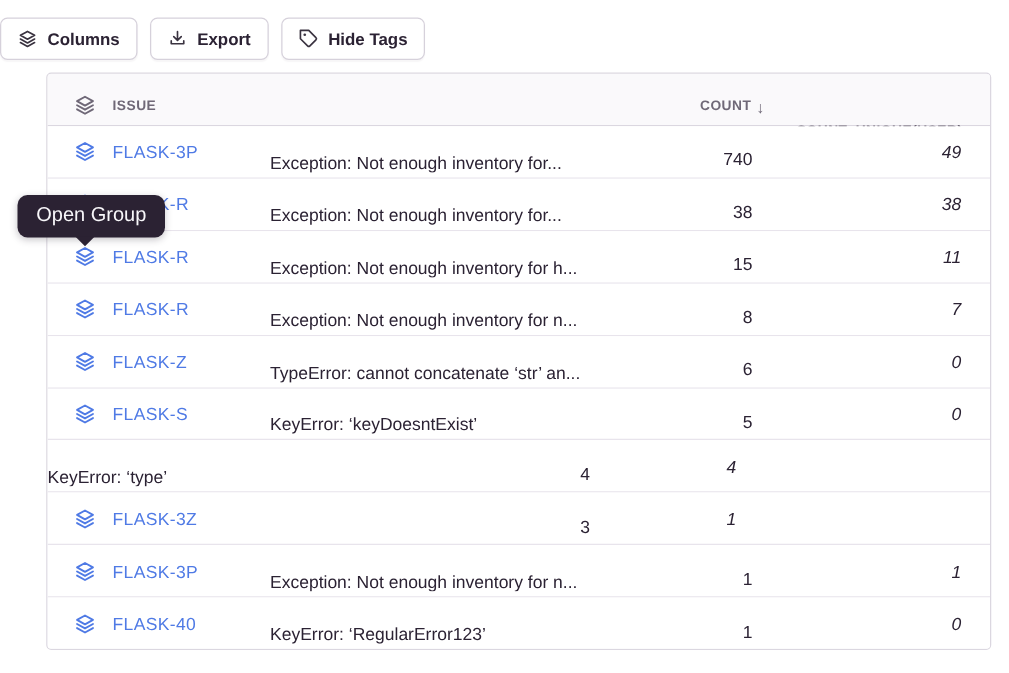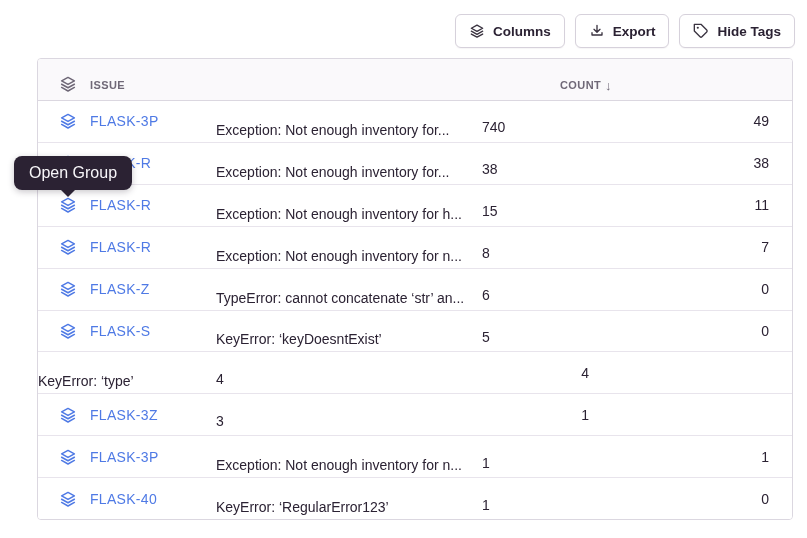--- a/index.html
+++ b/index.html
@@ -19,21 +19,21 @@
     background:#ffffff;
     font-family:"Liberation Sans","DejaVu Sans",sans-serif;
     color:var(--text-dark);
     overflow:hidden;
   }
 
   
   .toolbar{
     position:absolute;
     top:14px; left:0; right:12px;
-    display:flex; justify-content:flex-end; gap:10px;
+    display:flex; gap:10px;
   }
   .btn{
     display:flex; align-items:center; gap:8px;
     height:34px; padding:0 13px;
     background:#fff;
     border:1px solid var(--button-border);
     border-radius:6px;
     font-size:13.5px; font-weight:700; color:var(--text-dark);
     box-shadow:0 1px 1px rgba(43,34,51,0.04);
     cursor:pointer;
@@ -84,22 +84,22 @@
   .td-issue{display:flex;align-items:center;gap:13px;padding-left:21px;}
   .icon-btn{display:flex;align-items:center;cursor:pointer;}
   .icon-btn svg{width:18px;height:18px;color:var(--link-blue);}
   .issue-link{
     color:var(--link-blue);
     text-decoration:none;
     letter-spacing:0.3px;
     cursor:pointer;
   }
   .td-title{color:var(--text-dark);white-space:nowrap;overflow:hidden;margin-top:17px;}
-  .td-count{padding-right:10px;margin-top:12px;}
-  .td-unique{text-align:right;padding-right:23px;}
+  .td-count{text-align:right;padding-right:10px;margin-top:12px;}
+  .td-unique{text-align:right;padding-right:23px;font-style:italic;}
 
   
   .tooltip{
     position:absolute;
     left:14px; top:156px;
     background:var(--tooltip-bg);
     color:#F8F7FA;
     font-size:16px;
     padding:8px 15px;
     border-radius:8px;

